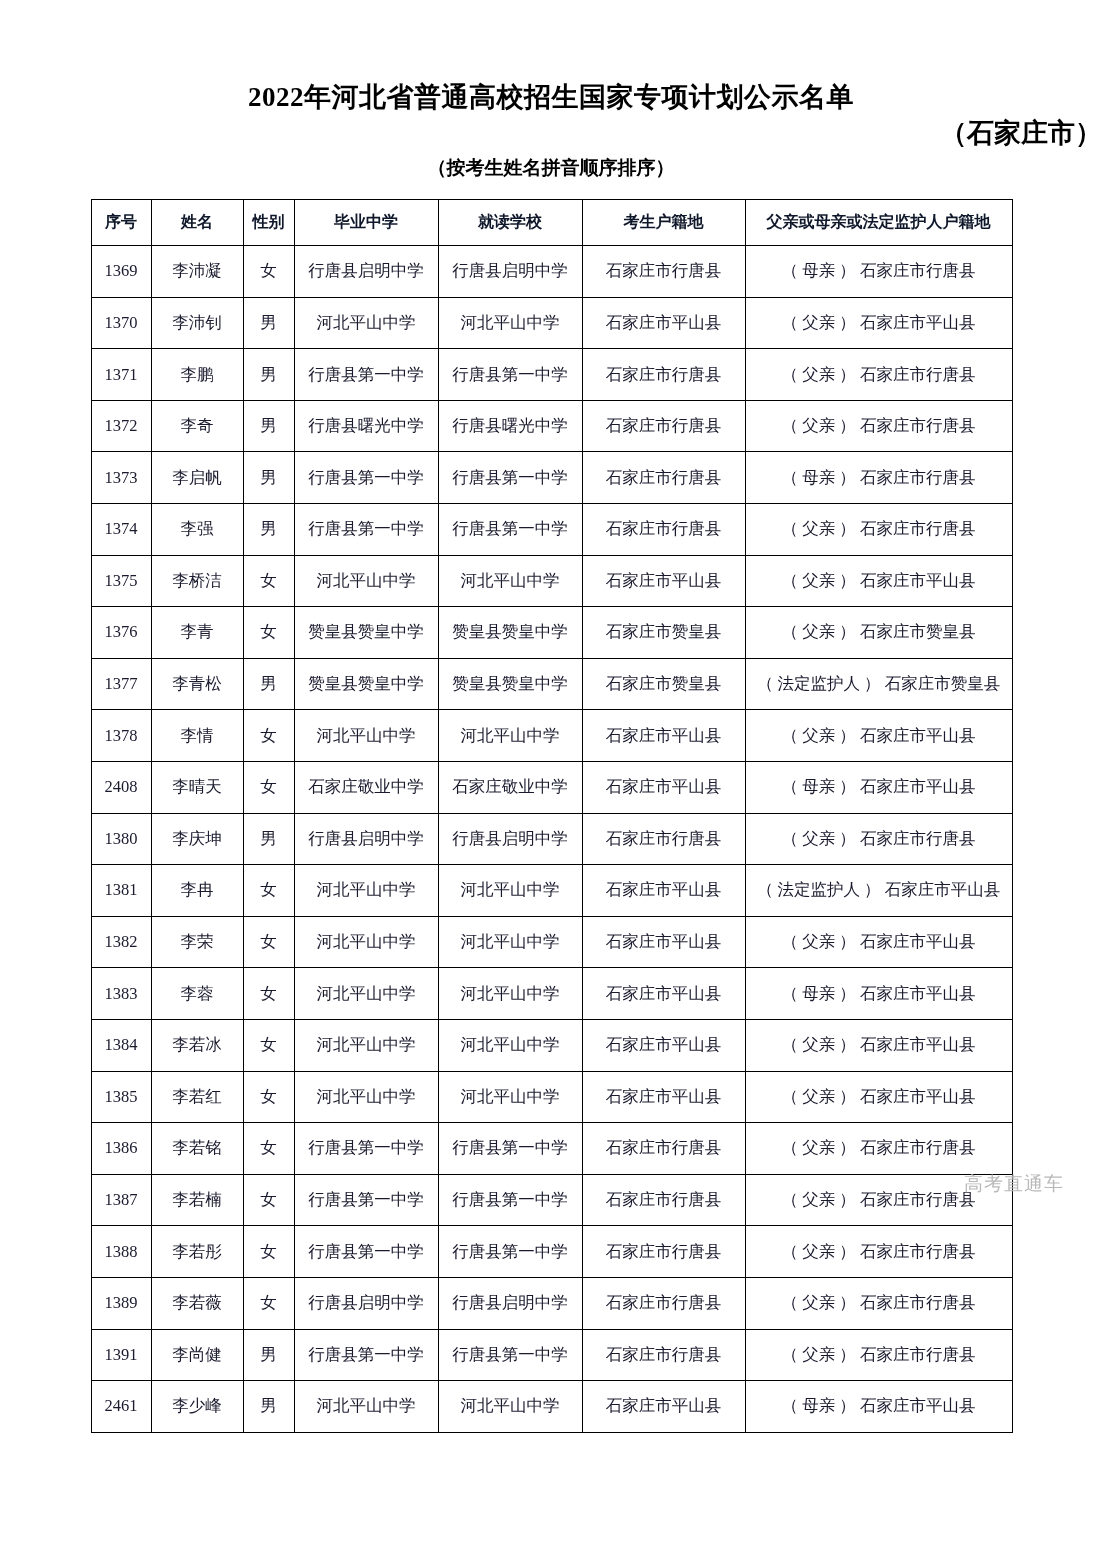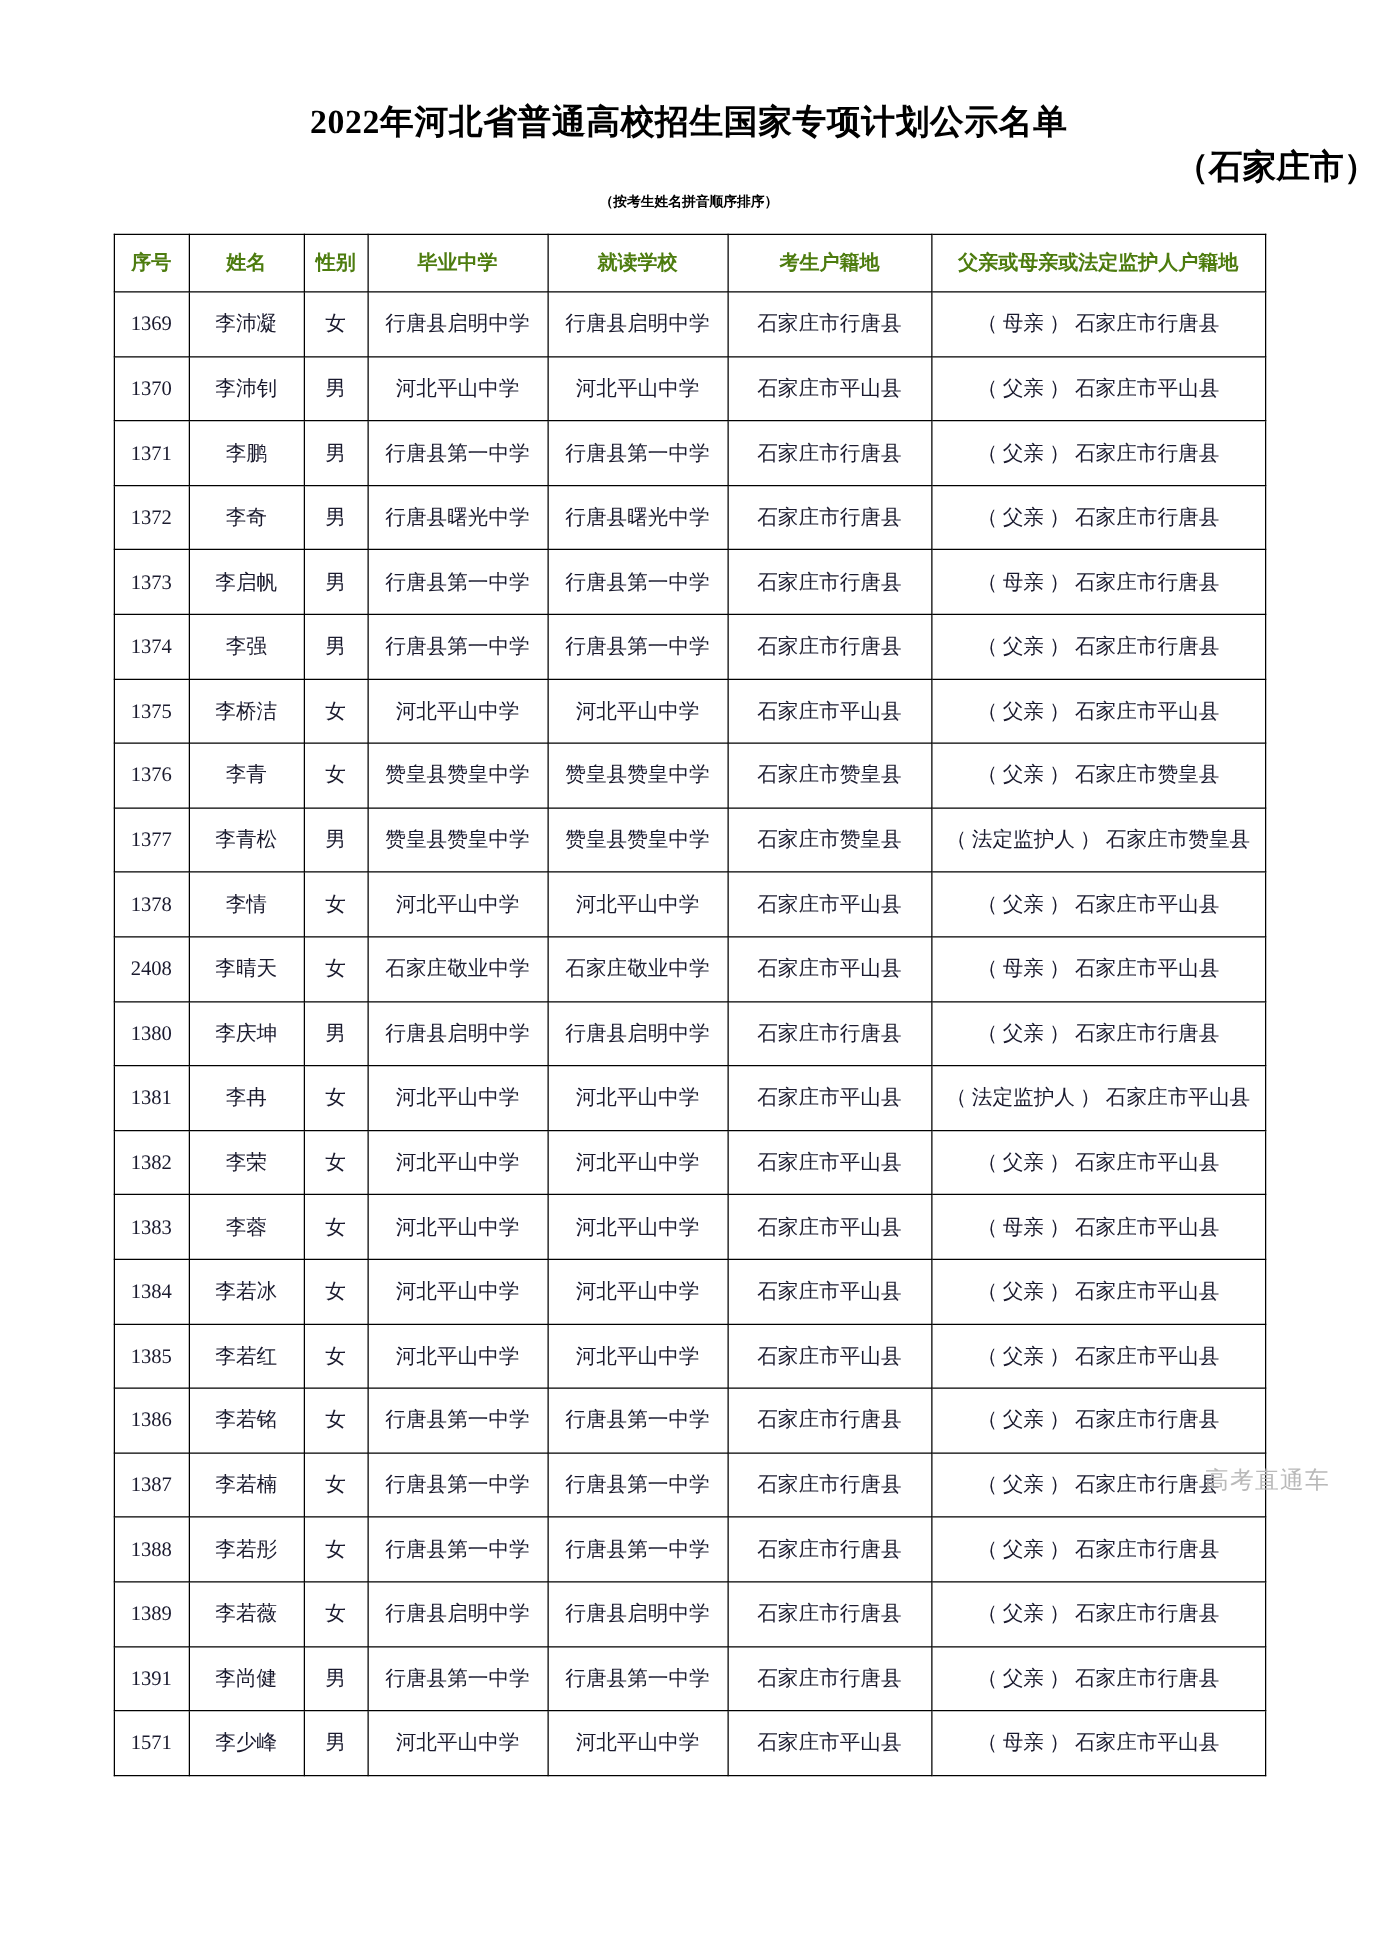--- a/index.html
+++ b/index.html
@@ -32,21 +32,21 @@
     color: #000000;
   }
   .title-line2 {
     font-size: 27px;
     font-weight: bold;
     line-height: 1.35;
     color: #000000;
     text-align: right;
   }
   .subtitle {
-    font-size: 11px;
+    font-size: 19px;
     font-weight: bold;
     line-height: 1.5;
     color: #000000;
     margin-top: 2px;
   }
   .table-wrap {
     margin: 17px auto 0 auto;
     width: 921px;
   }
   table.roster {
@@ -60,21 +60,21 @@
     text-align: center;
     vertical-align: middle;
     padding: 0;
     color: #1a1a2e;
     background: #ffffff;
   }
   table.roster th {
     height: 45px;
     font-size: 16px;
     font-weight: bold;
-    color: #4d7c0f;
+    color: #0f172a;
   }
   table.roster td {
     height: 50.6px;
     font-size: 16.5px;
     font-weight: normal;
     white-space: nowrap;
   }
   td.col-idx { font-size: 16px; }
   .c-idx   { width: 60px; }
   .c-name  { width: 92px; }
@@ -320,21 +320,21 @@
           <tr>
             <td class="col-idx">1391</td>
             <td>李尚健</td>
             <td>男</td>
             <td>行唐县第一中学</td>
             <td>行唐县第一中学</td>
             <td>石家庄市行唐县</td>
             <td>（ 父亲 ） 石家庄市行唐县</td>
           </tr>
           <tr>
-            <td class="col-idx">1571</td>
+            <td class="col-idx">2461</td>
             <td>李少峰</td>
             <td>男</td>
             <td>河北平山中学</td>
             <td>河北平山中学</td>
             <td>石家庄市平山县</td>
             <td>（ 母亲 ） 石家庄市平山县</td>
           </tr>
         </tbody>
     </table>
   </div>

